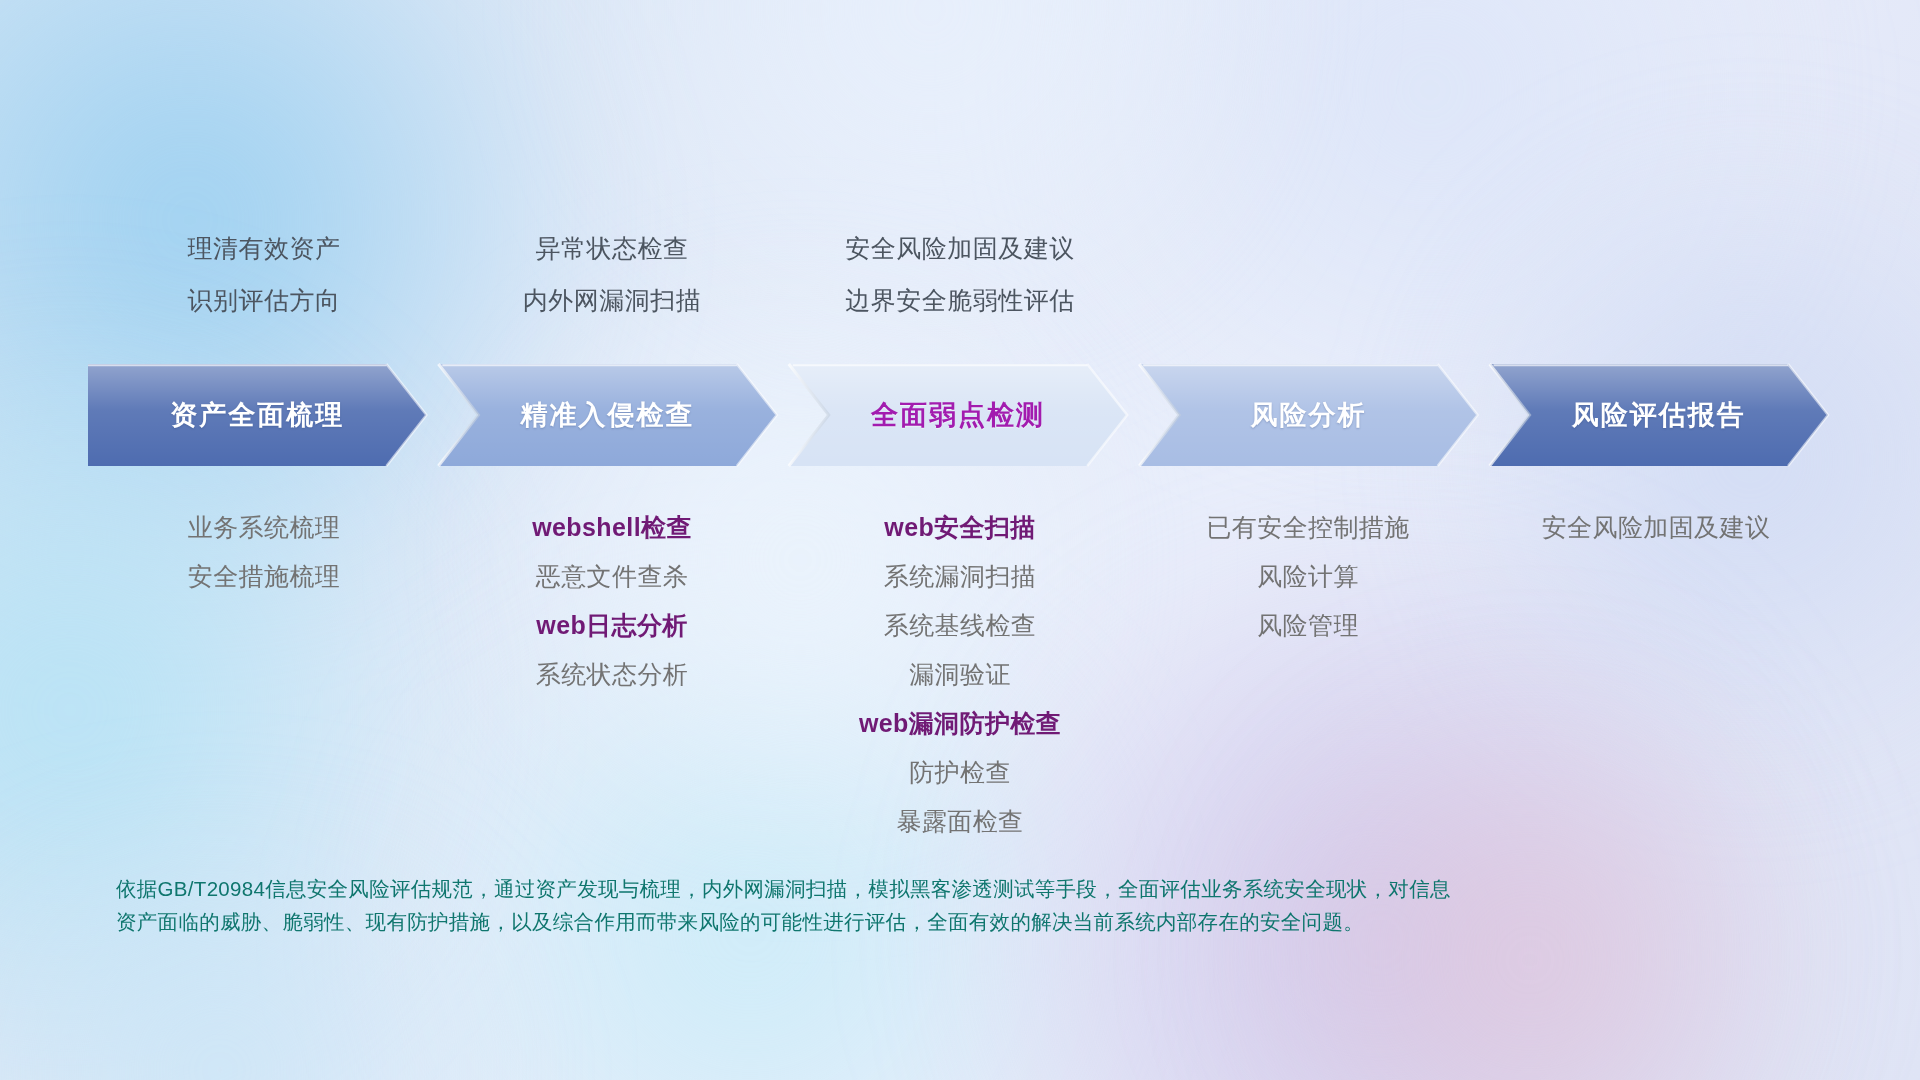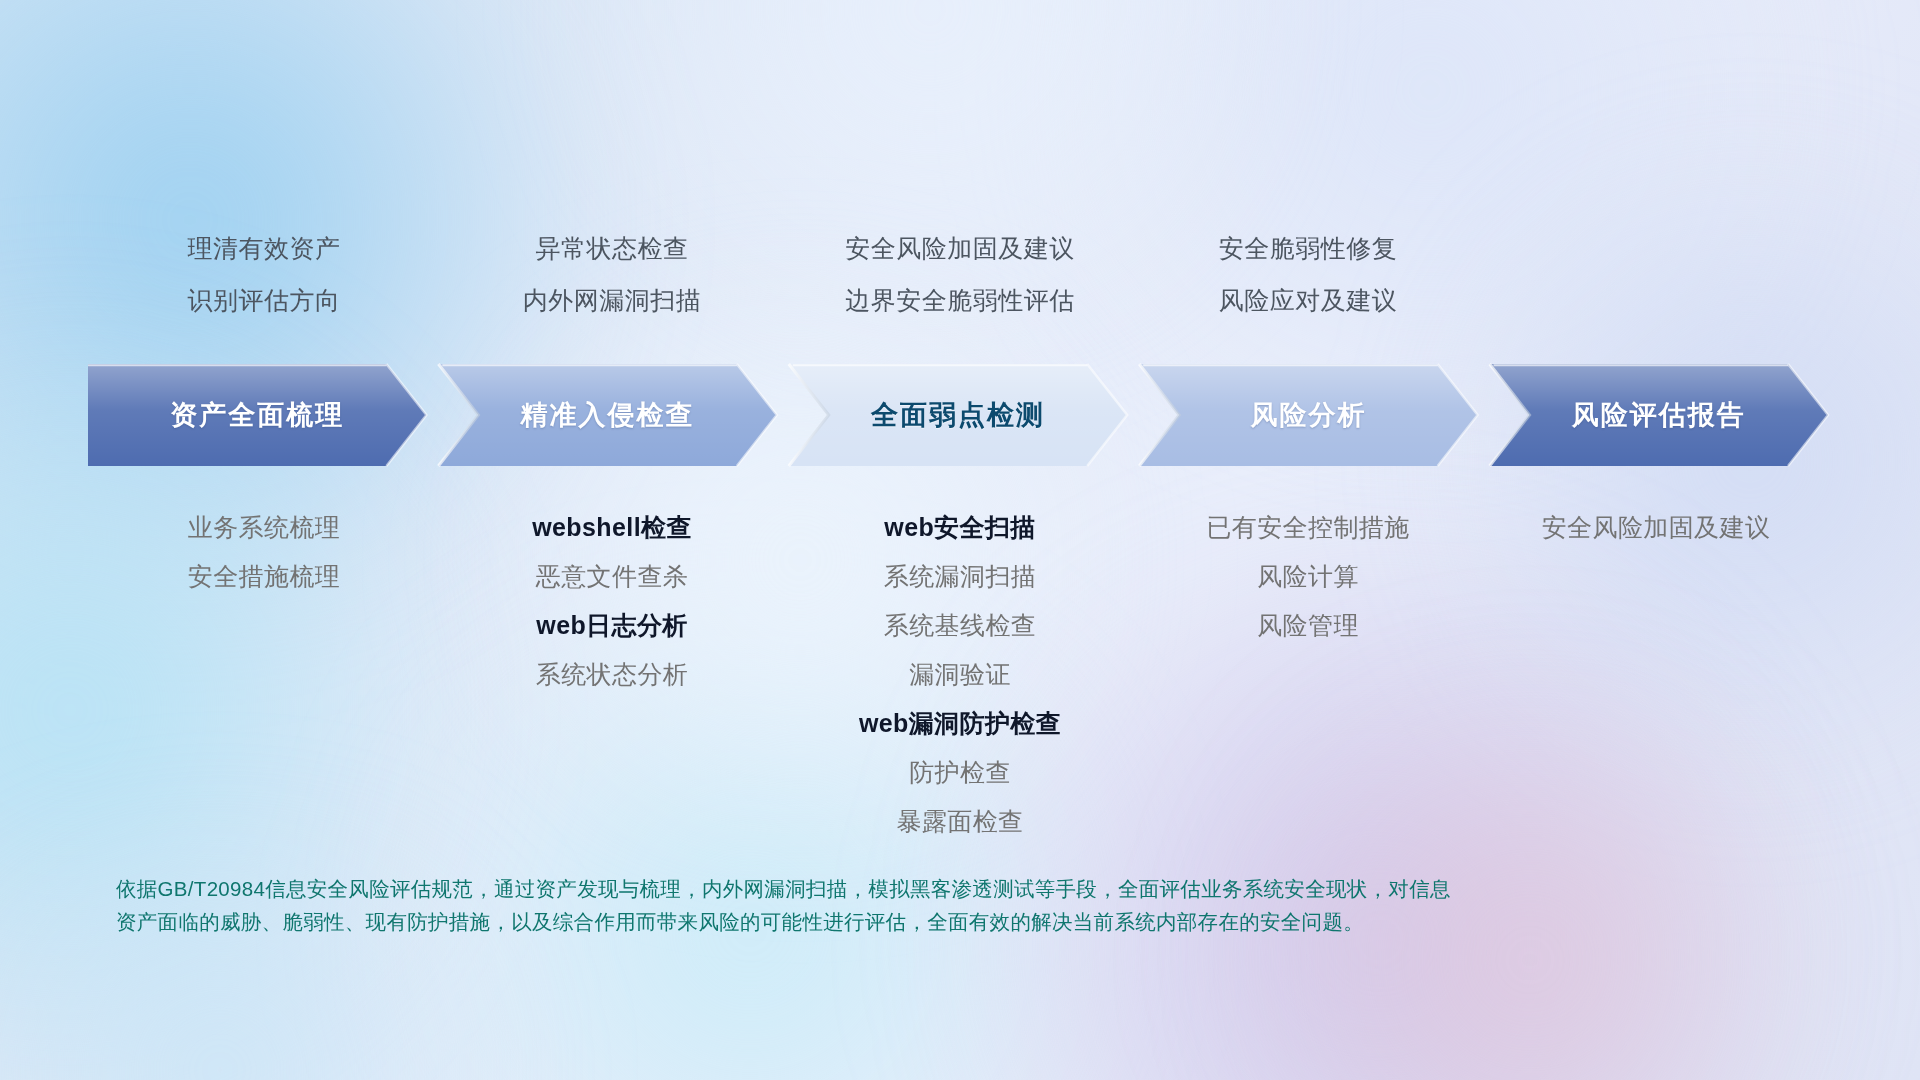--- a/index.html
+++ b/index.html
@@ -49,33 +49,33 @@
   }
   .top-line:last-child{margin-bottom:0;}
   
   .col.single-top{justify-content:center;padding-top:28px;}
 
   #bottom-row{top:515px;}
   .bot-line{
     font-size:25px;color:#737373;letter-spacing:.4px;
     line-height:1;margin-bottom:24px;white-space:nowrap;
   }
-  .bot-line.strong{font-weight:700;color:#0f172a;text-align:center;}
+  .bot-line.strong{font-weight:700;color:#701a75;text-align:center;}
 
   
   #banner{position:absolute;left:88px;top:364px;width:1740px;height:102px;}
   #banner svg{display:block;width:100%;height:100%;overflow:visible;}
   .seg-label{
     position:absolute;top:0;height:102px;
     display:flex;align-items:center;justify-content:center;
     font-size:27px;font-weight:700;letter-spacing:2px;
     white-space:nowrap;pointer-events:none;
   }
   .lab-light{color:#ffffff;text-shadow:0 1px 2px rgba(40,60,110,.28);}
-  .lab-dark{color:#0c4a6e;text-shadow:0 1px 1px rgba(255,255,255,.55);}
+  .lab-dark{color:#a21caf;text-shadow:0 1px 1px rgba(255,255,255,.55);}
 
   
   #footer{
     position:absolute;left:95px;top:872px;width:1560px;
     font-size:20.5px;line-height:1.62;color:#0f766e;letter-spacing:.3px;margin-left:21px;
   }
   #footer .fline{white-space:nowrap;}
 </style>
 </head>
 <body>
@@ -99,24 +99,20 @@
         <div class="top-line">理清有效资产</div>
         <div class="top-line">识别评估方向</div>
       </div>
       <div class="col">
         <div class="top-line">异常状态检查</div>
         <div class="top-line">内外网漏洞扫描</div>
       </div>
       <div class="col">
         <div class="top-line">安全风险加固及建议</div>
         <div class="top-line">边界安全脆弱性评估</div>
-      </div>
-      <div class="col">
-        <div class="top-line">安全脆弱性修复</div>
-        <div class="top-line">风险应对及建议</div>
       </div>
     </div>
 
   <div id="banner">
     <svg viewBox="0 0 1740 102" preserveAspectRatio="none">
       <defs>
         <linearGradient id="glossUp" x1="0" y1="0" x2="0" y2="1">
           <stop offset="0%" stop-color="#ffffff" stop-opacity=".38"></stop>
           <stop offset="45%" stop-color="#ffffff" stop-opacity=".10"></stop>
           <stop offset="100%" stop-color="#ffffff" stop-opacity="0"></stop>

